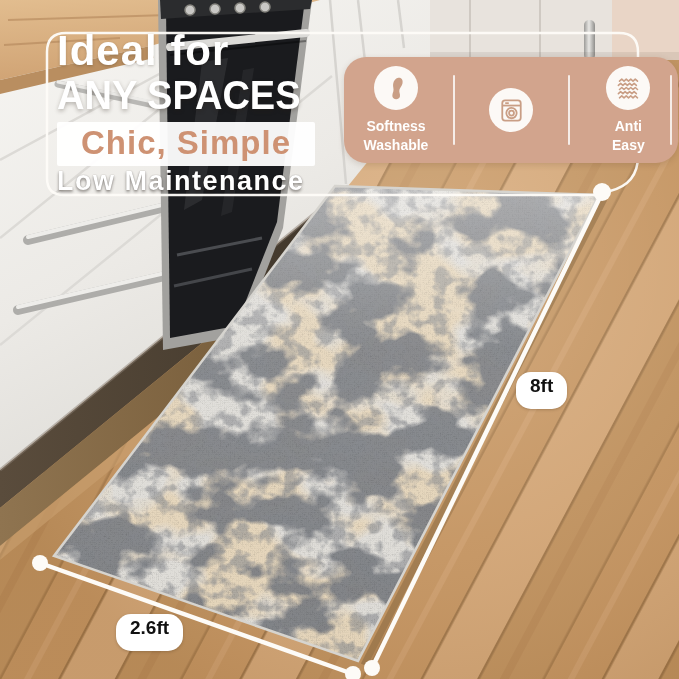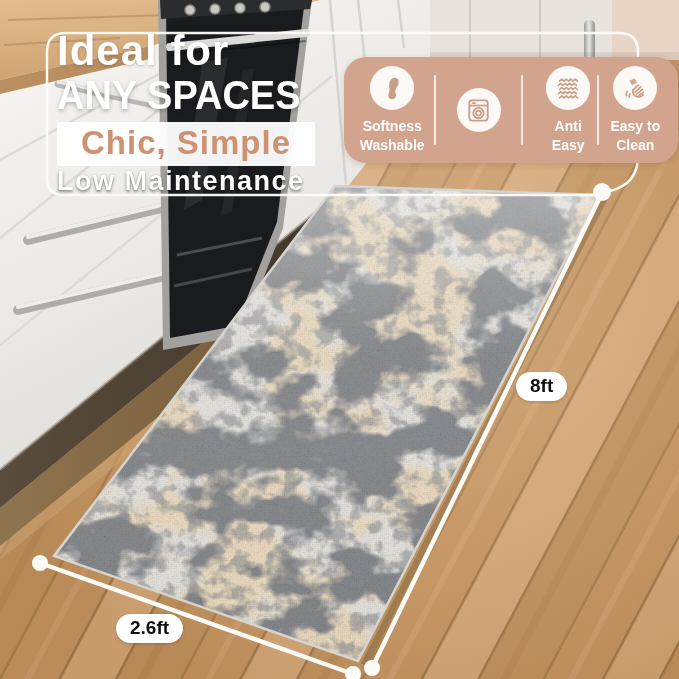--- a/index.html
+++ b/index.html
@@ -48,21 +48,21 @@
   .f-circle svg{width:27px;height:27px;}
   .f-label{
     margin-top:7px;font-size:14px;font-weight:700;color:#fff;text-align:center;line-height:1.3;
   }
   .divider{width:2px;height:70px;background:rgba(255,255,255,.8);border-radius:1px;flex:0 0 auto;}
 
   
   .badge{
     position:absolute;z-index:3;background:#ffffff;border-radius:15px;
     font-size:19px;font-weight:800;color:#111111;
-    padding:3px 14px 4px 14px;box-shadow:0 1px 3px rgba(60,40,20,.25);
+    padding:3px 14px 12px 14px;box-shadow:0 1px 3px rgba(60,40,20,.25);
   }
   .badge-8ft{left:516px;top:372px;}
   .badge-26ft{left:116px;top:614px;}
 </style>
 </head>
 <body>
 
 <div class="stage">
 
   <svg class="scene" viewBox="0 0 679 679" xmlns="http://www.w3.org/2000/svg">
@@ -261,36 +261,18 @@
           <path d="M3,16.6 l2,-1.8 2,1.8 2,-1.8 2,1.8 2,-1.8 2,1.8 2,-1.8 2,1.8"></path>
           <path d="M4,20.3 l2,-1.8 2,1.8 2,-1.8 2,1.8 2,-1.8 2,1.8 2,-1.8 2,1.8"></path>
         </svg>
       </div>
       <div class="f-label">
         <span>Anti</span><br>
         <span>Easy</span>
       </div>
     </div>
     <div class="divider"></div>
-    <div class="feature f-d">
-      <div class="f-circle">
-        <svg viewBox="0 0 24 24" fill="none" stroke="#c99e85" stroke-width="1.5" stroke-linecap="round" stroke-linejoin="round">
-          <path d="M6.5,5 L11.2,3.2 L13.6,6.6 L8.8,8.8 Z" fill="#c99e85" stroke="none" opacity="0.9"></path>
-          <path d="M14.5,9 L9.8,13.2"></path>
-          <path d="M16.6,10.6 L11.4,15.4"></path>
-          <path d="M18.2,12.8 L13.2,17"></path>
-          <path d="M18.9,15.4 L14.8,18.6"></path>
-          <path d="M9.8,13.2 C9.2,15.8 10.2,18 12.6,19 C15.2,20 17.6,19.4 18.9,17.4"></path>
-          <path d="M4.6,14.5 q-1.4,1.8 -0.6,3.8"></path>
-          <path d="M7,16.8 q-1,1.4 -0.4,2.8"></path>
-        </svg>
-      </div>
-      <div class="f-label">
-        <span>Easy to</span><br>
-        <span>Clean</span>
-      </div>
-    </div>
   </div>
 
   <div class="badge badge-8ft">8ft</div>
   <div class="badge badge-26ft">2.6ft</div>
 
 </div>
 
 </body></html>

